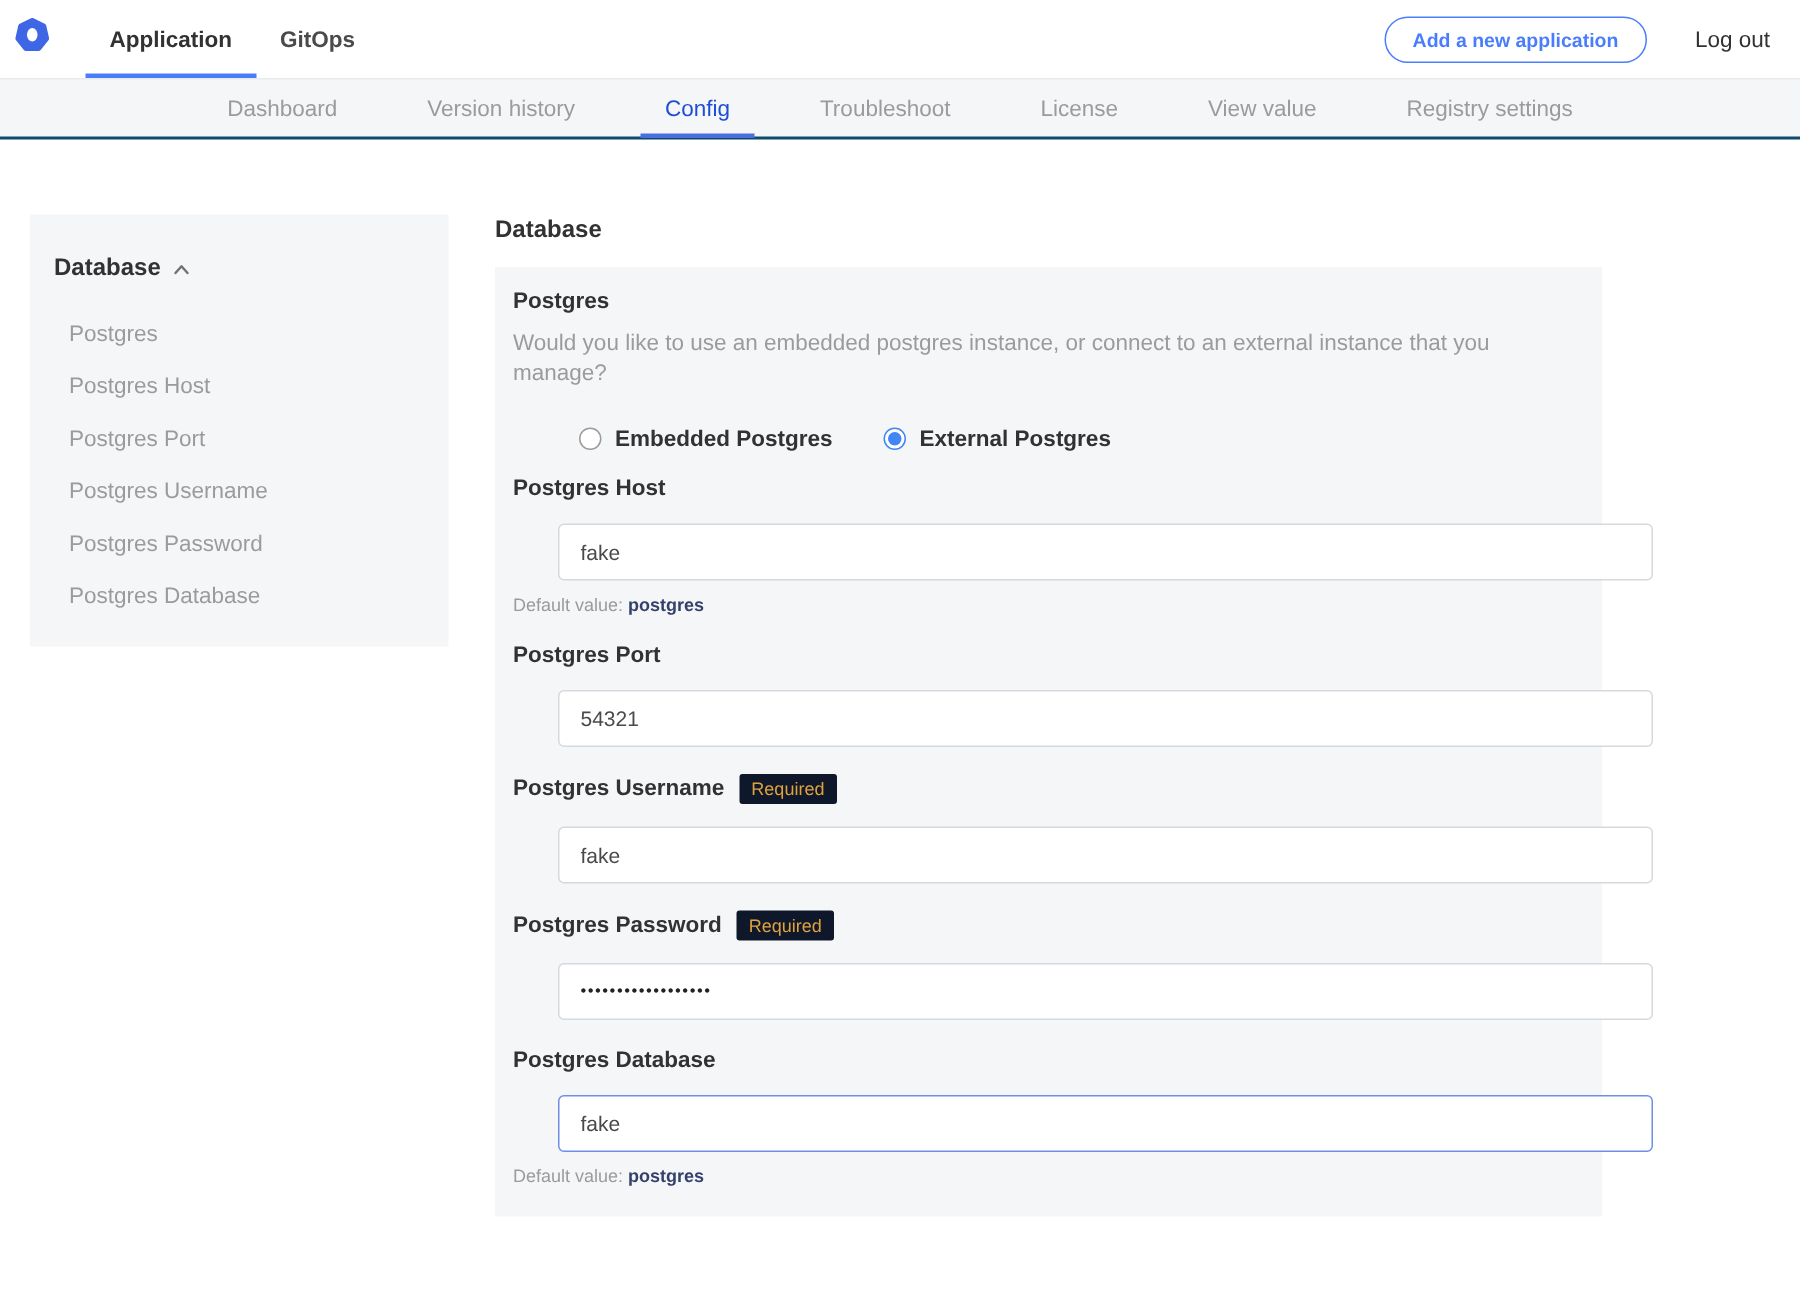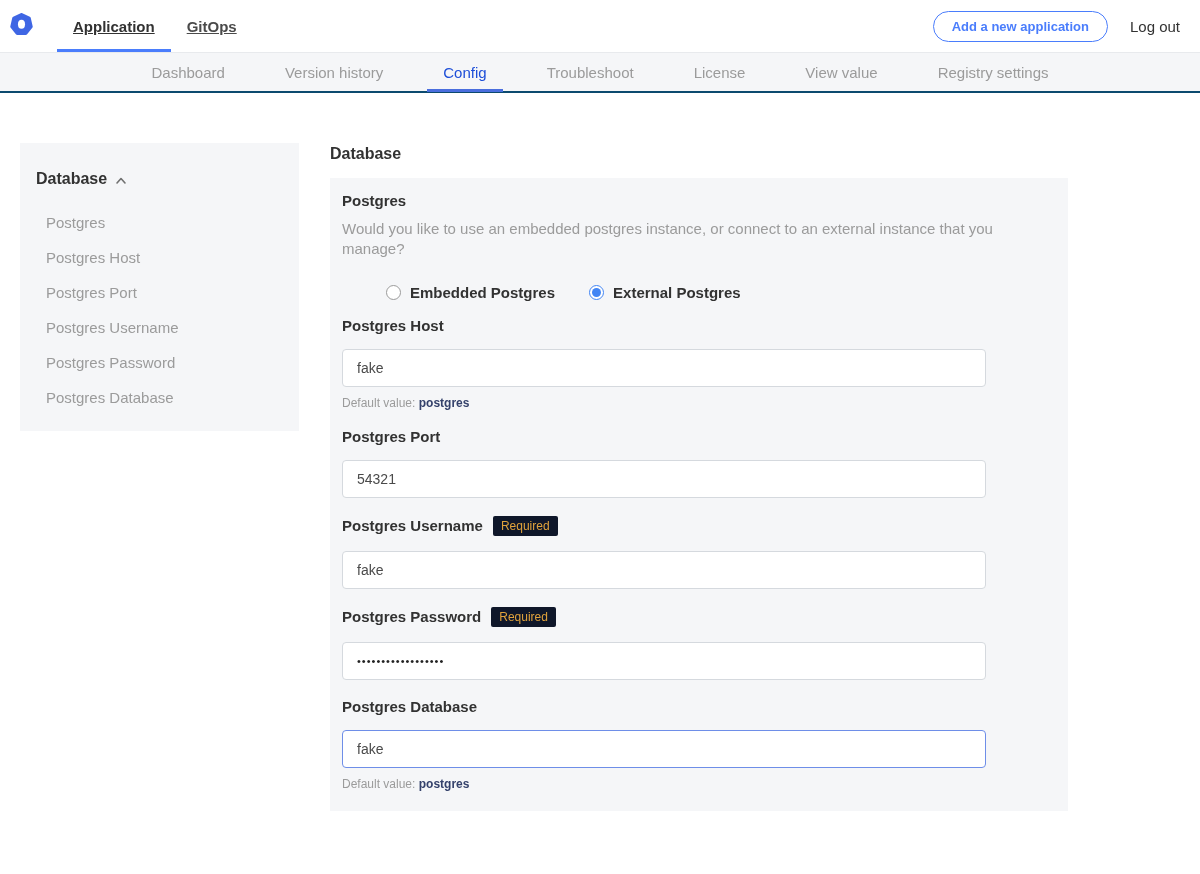--- a/index.html
+++ b/index.html
@@ -4,25 +4,25 @@
 <style>
   * { box-sizing: border-box; margin: 0; padding: 0; }
   html, body { width: 1200px; height: 874px; background: #ffffff;
     font-family: "Liberation Sans", sans-serif; color: #323232; }
 
   
   .topnav { height: 52px; display: flex; align-items: stretch; background: #fff; padding: 0 20px 0 10px; }
   .logo-wrap { display: flex; align-items: center; margin-right: 24px; }
   .top-tabs { display: flex; align-items: stretch; }
   .top-tab { display: flex; align-items: center; padding: 0 16px; font-size: 15px; font-weight: 600;
-    color: #4a4a4a; cursor: pointer; position: relative; text-decoration: underline; }
+    color: #4a4a4a; cursor: pointer; position: relative; }
   .top-tab.active { color: #323232; }
   .top-tab.active::after { content: ""; position: absolute; left: 0; right: 0; bottom: 0;
     height: 3px; background: #4a7dfc; }
-  .topnav-right { margin-left: auto; display: flex; align-items: center; gap: 22px; }
+  .topnav-right { margin-left: auto; display: flex; align-items: center; gap: 32px; }
   .pill-btn { border: 1px solid #4a7dfc; color: #4a7dfc; background: #fff; border-radius: 16px;
     height: 31px; padding: 0 18px; font-size: 13px; font-weight: 700; cursor: pointer;
     font-family: "Liberation Sans", sans-serif; }
   .logout { font-size: 15px; color: #323232; cursor: pointer; }
 
   
   .subnav { height: 41px; background: #f5f6f8; border-top: 1px solid #e8eaed; border-bottom: 2px solid #0c4a6e;
     display: flex; align-items: stretch; justify-content: center; gap: 28px; }
   .subnav-item { display: flex; align-items: center; padding: 0 16px; font-size: 15px; color: #9b9b9b;
     cursor: pointer; position: relative; }
@@ -50,22 +50,22 @@
   .radio-circle { width: 15px; height: 15px; border-radius: 50%; border: 1px solid #9b9b9b; background: #fff; flex: none; }
   .radio-circle.checked { border: 1px solid #4285f4; background: #fff; display: flex; align-items: center; justify-content: center; }
   .radio-circle.checked::after { content: ""; width: 9px; height: 9px; border-radius: 50%; background: #4285f4; }
   .radio-label { font-size: 15px; font-weight: 600; color: #323232; }
 
   .field { margin-bottom: 18px; }
   .field:last-child { margin-bottom: 0; }
   .field-label-row { display: flex; align-items: center; gap: 10px; margin-bottom: 15px; }
   .field-label { font-size: 15px; font-weight: 700; color: #323232; }
   .required-badge { font-size: 12px; color: #e0a23c; background: #0f172a; padding: 3px 8px; border-radius: 2px; }
-  .text-input { width: 644px; height: 38px; border: 1px solid #d5d9de; border-radius: 4px; background: #fff;
-    padding: 0 14px; font-size: 14px; color: #4a4a4a; font-family: "Liberation Sans", sans-serif; outline: none; }
+  .text-input { width: 730px; height: 38px; border: 1px solid #d5d9de; border-radius: 4px; background: #fff;
+    padding: 0 14px; font-size: 14px; color: #4a4a4a; font-family: "Liberation Sans", sans-serif; outline: none; margin-left: 30px; }
   .text-input.focused { border: 1px solid #6e8ee8; }
   .text-input.password { font-size: 11px; letter-spacing: 1px; color: #222; }
   .default-row { margin-top: 9px; font-size: 12px; color: #9b9b9b; }
   .default-row b { color: #34416b; font-weight: 700; }
 </style>
 </head>
 <body>
 
 <header class="topnav">
   <div class="logo-wrap">

